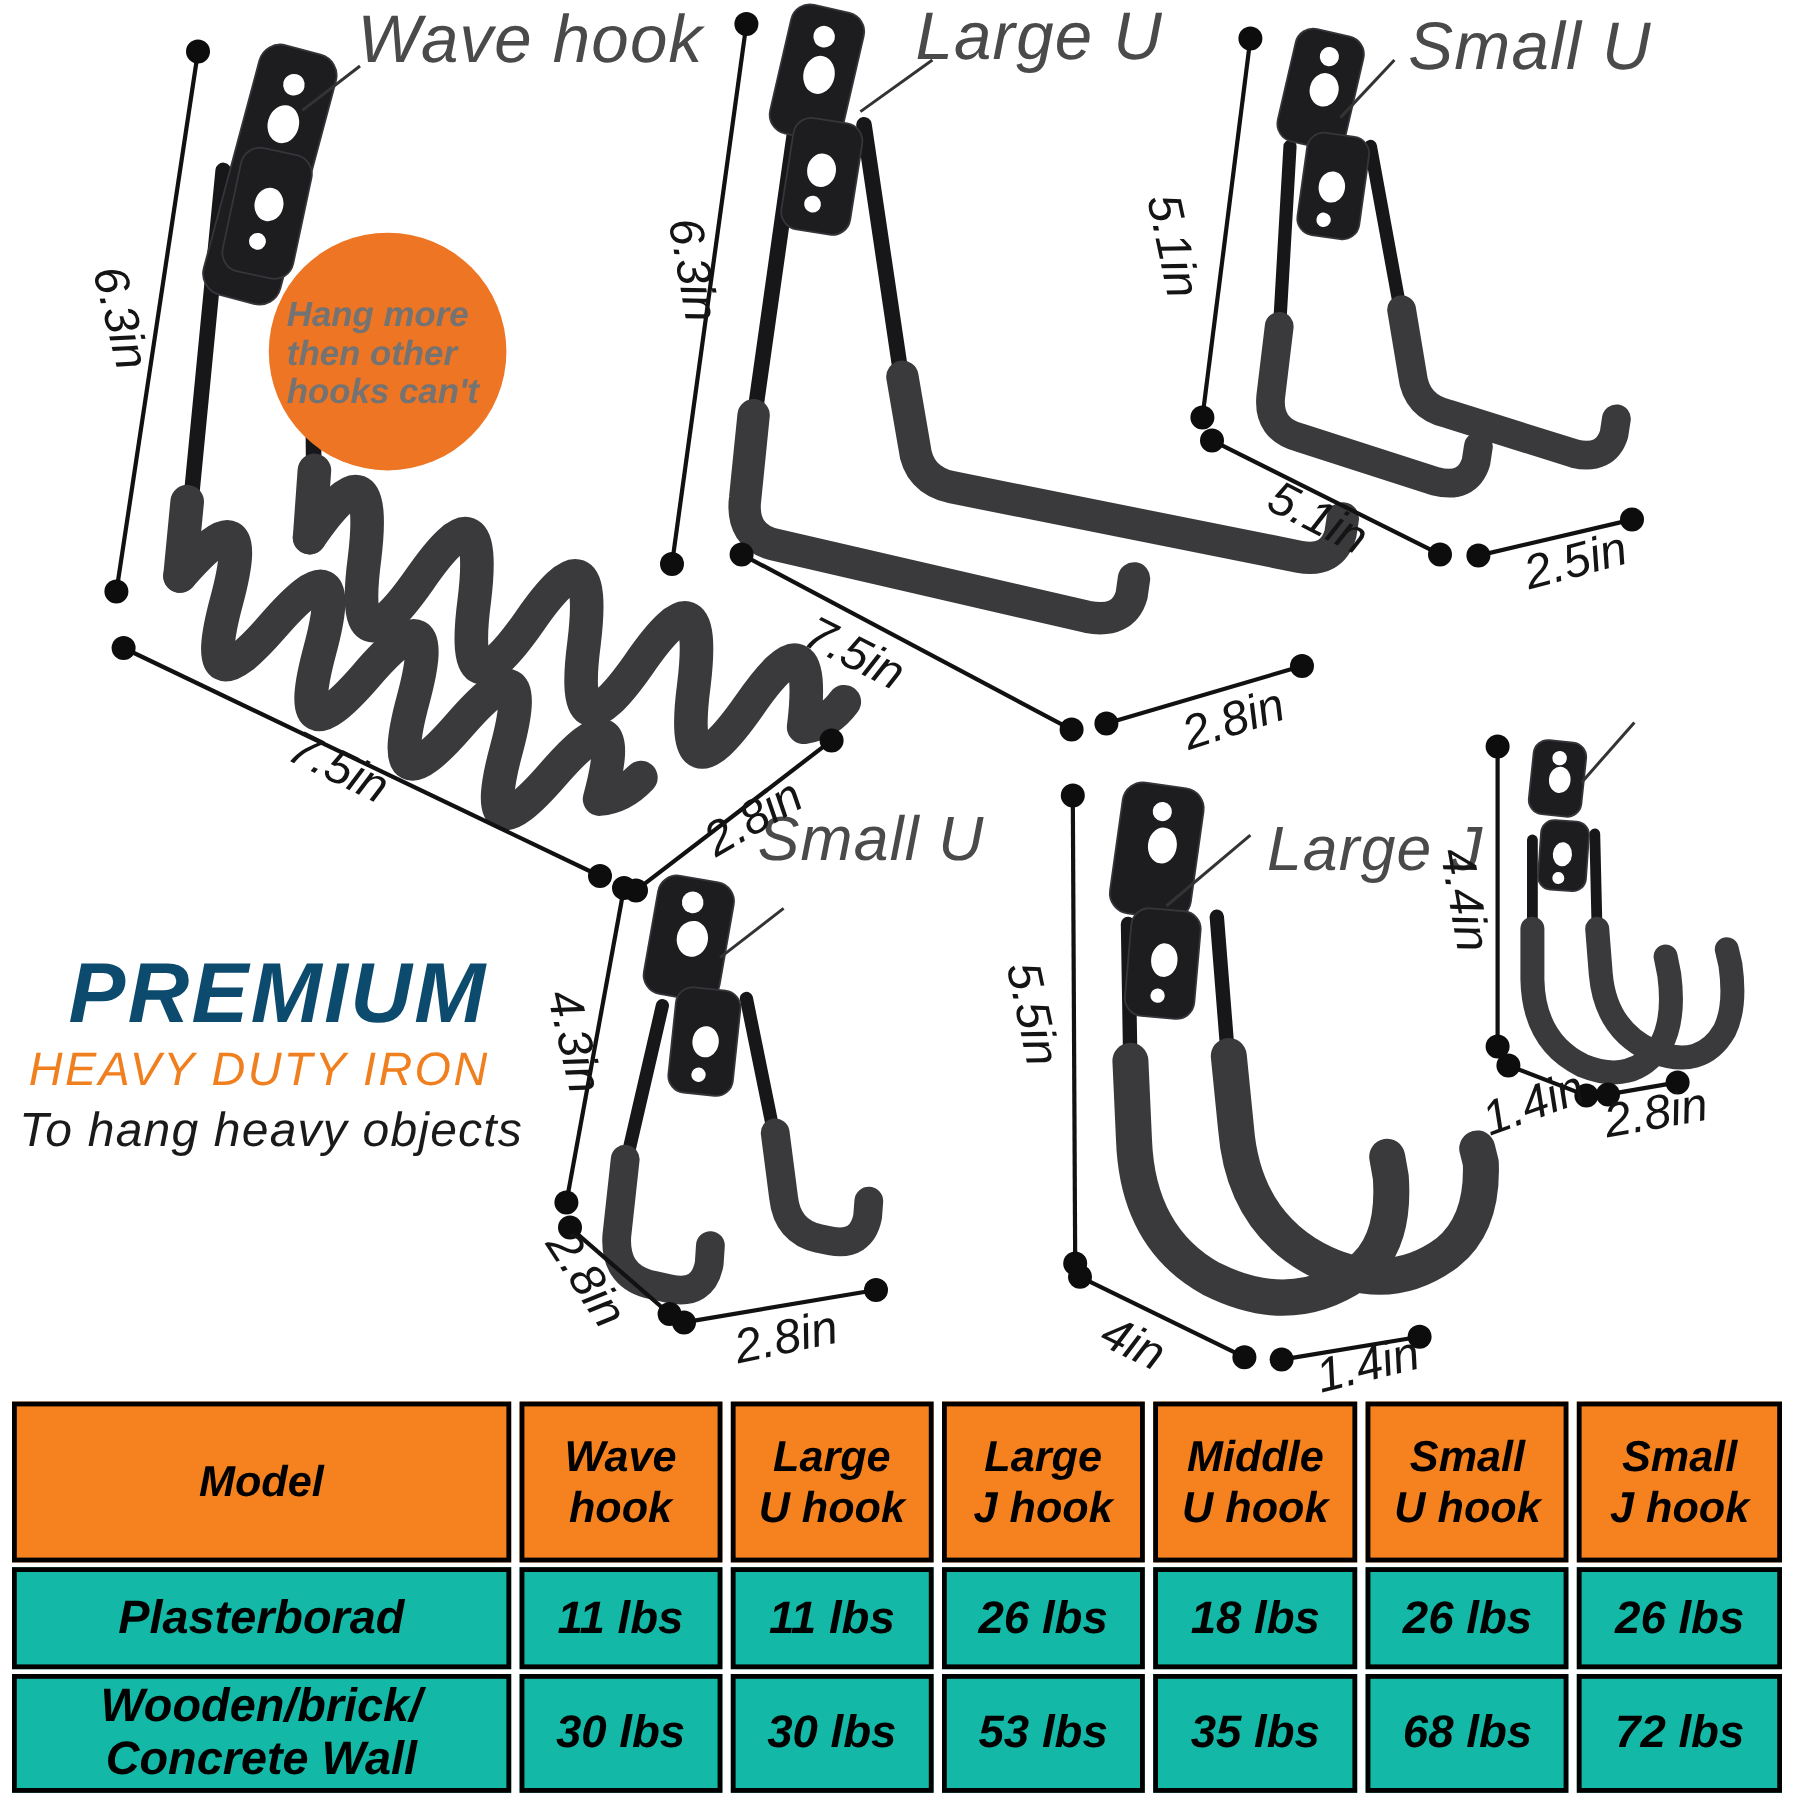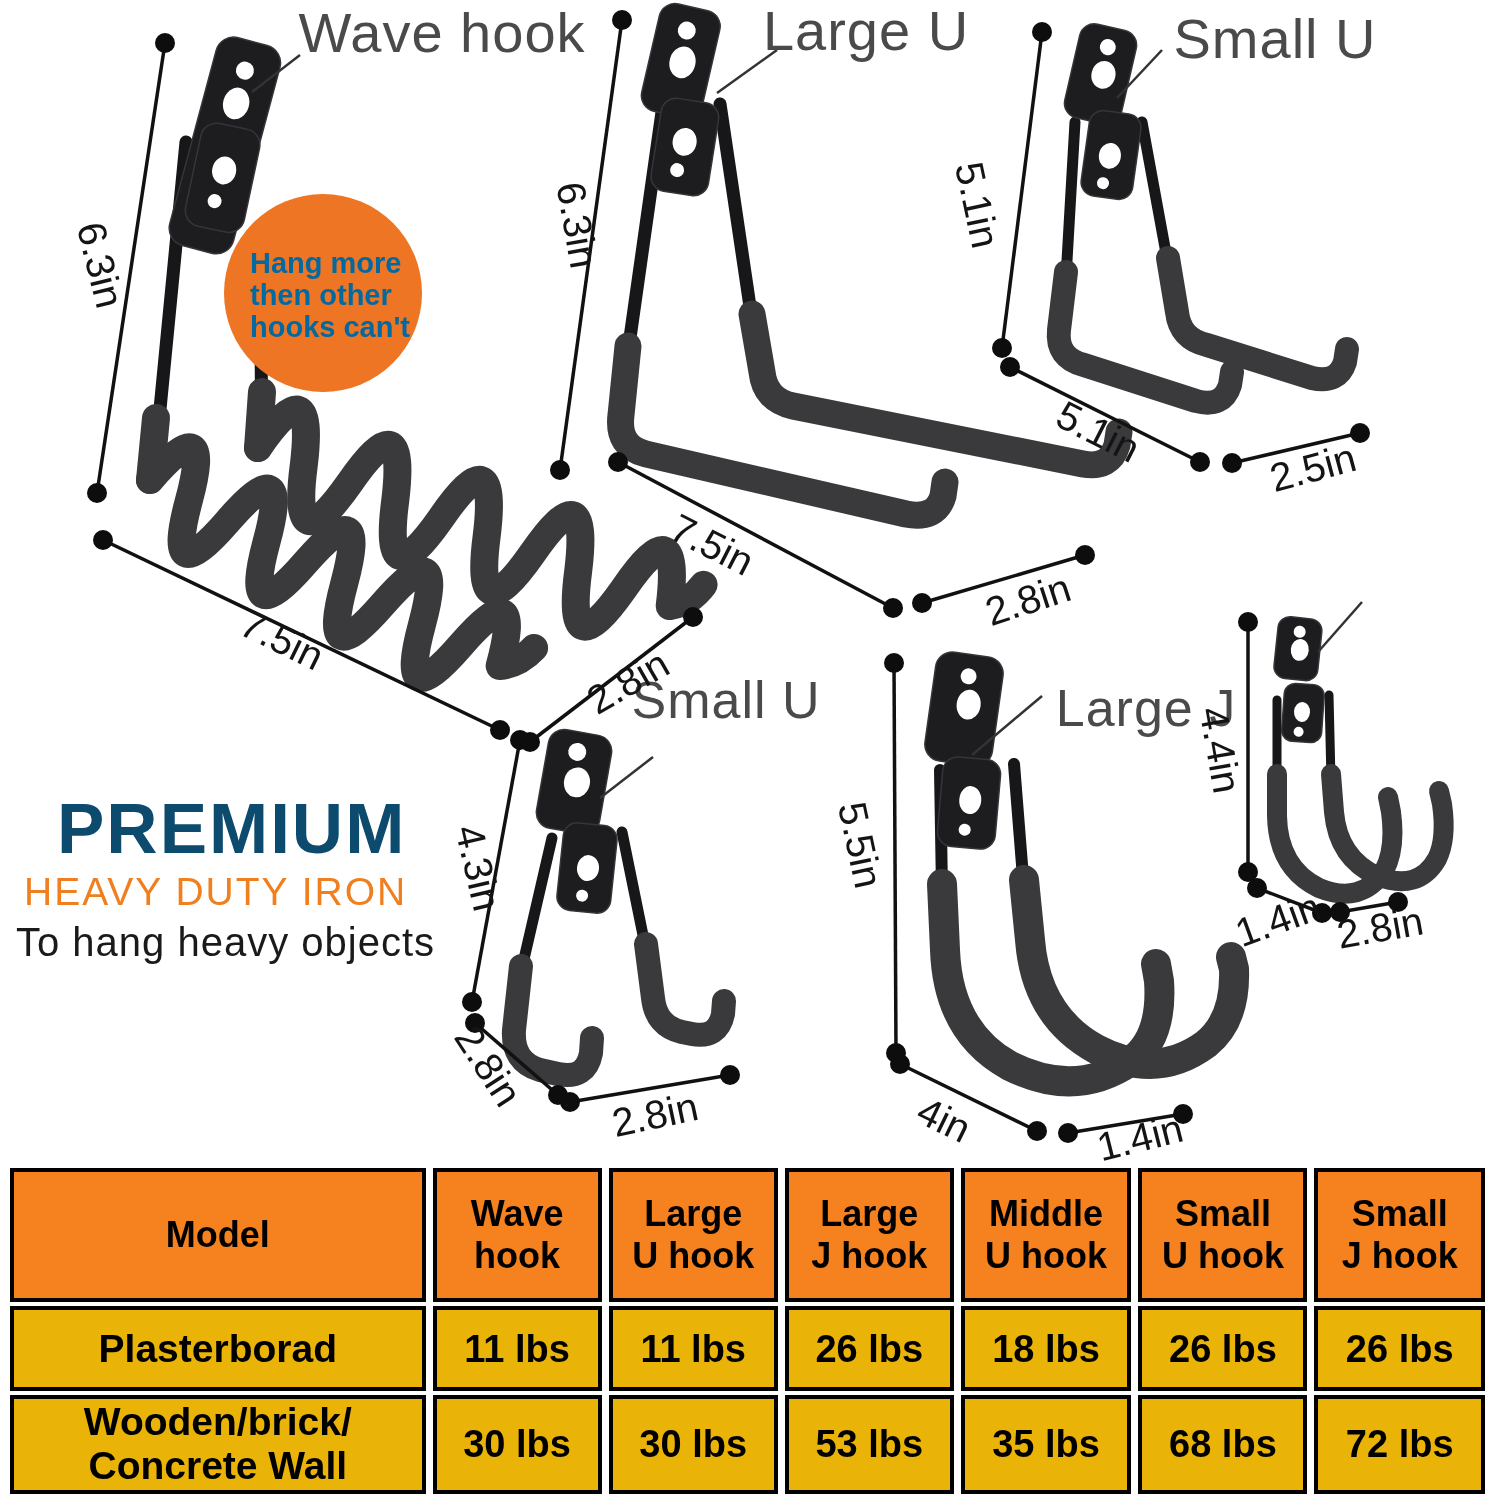--- a/index.html
+++ b/index.html
@@ -1,37 +1,37 @@
 <!DOCTYPE html>
 <html><head>
 <meta charset="utf-8">
 <style>
   html,body{margin:0;padding:0;background:#fff;}
   #stage{position:relative;width:1495px;height:1500px;background:#fff;overflow:hidden;
-         font-family:"Liberation Sans","DejaVu Sans",sans-serif;}
+         font-family:"Liberation Sans","DejaVu Sans",sans-serif;font-style:italic;}
   #stage svg{position:absolute;overflow:visible;}
   .hlabel{position:absolute;transform:translate(-50%,-50%);font-size:56px;color:#4a4a4a;
           white-space:nowrap;letter-spacing:1px;}
   .hlabel.sm{font-size:52px;}
   .dim{position:absolute;transform:translate(-50%,-50%) rotate(var(--r,0deg));
        font-size:40px;color:#141414;white-space:nowrap;}
   .badge{position:absolute;left:224px;top:194px;width:198px;height:198px;border-radius:50%;
          background:#ED7523;}
-  .badge-text{position:absolute;left:250px;top:247px;color:#0369a1;font-weight:bold;
+  .badge-text{position:absolute;left:239px;top:247px;color:#737373;font-weight:bold;
               font-size:29px;line-height:32px;white-space:nowrap;}
   .premium-title{position:absolute;left:57px;top:788px;font-size:71px;font-weight:bold;
                  color:#0c4a6e;letter-spacing:2px;}
   .premium-sub{position:absolute;left:24px;top:870px;font-size:39px;color:#F0801F;
                letter-spacing:2px;}
   .premium-cap{position:absolute;left:16px;top:920px;font-size:40px;color:#1a1a1a;
                letter-spacing:1px;}
   table.load{position:absolute;left:3px;top:1164px;width:1489px;height:334px;
              border-collapse:separate;border-spacing:7px 4px;table-layout:fixed;}
   table.load th,table.load td{border:4px solid #000;text-align:center;vertical-align:middle;
-             font-weight:bold;color:#000;background:#eab308;padding:0;}
+             font-weight:bold;color:#000;background:#14b8a6;padding:0;}
   table.load th{background:#F5821F;font-size:36px;line-height:42px;}
   table.load td{font-size:38px;line-height:44px;}
   table.load td.model{font-size:39px;}
   .pre{white-space:pre-line;}
   .wire{stroke:#17171a;fill:none;stroke-linecap:round;}
   .rub{stroke:#3a3a3d;fill:none;stroke-linecap:round;stroke-linejoin:round;}
   .plate{fill:#1d1d20;stroke:#35353a;stroke-width:1.5;}
   .hole{fill:#ffffff;}
   .dline{stroke:#111;stroke-width:3.5;}
   .leader{stroke:#333;stroke-width:2.5;}

